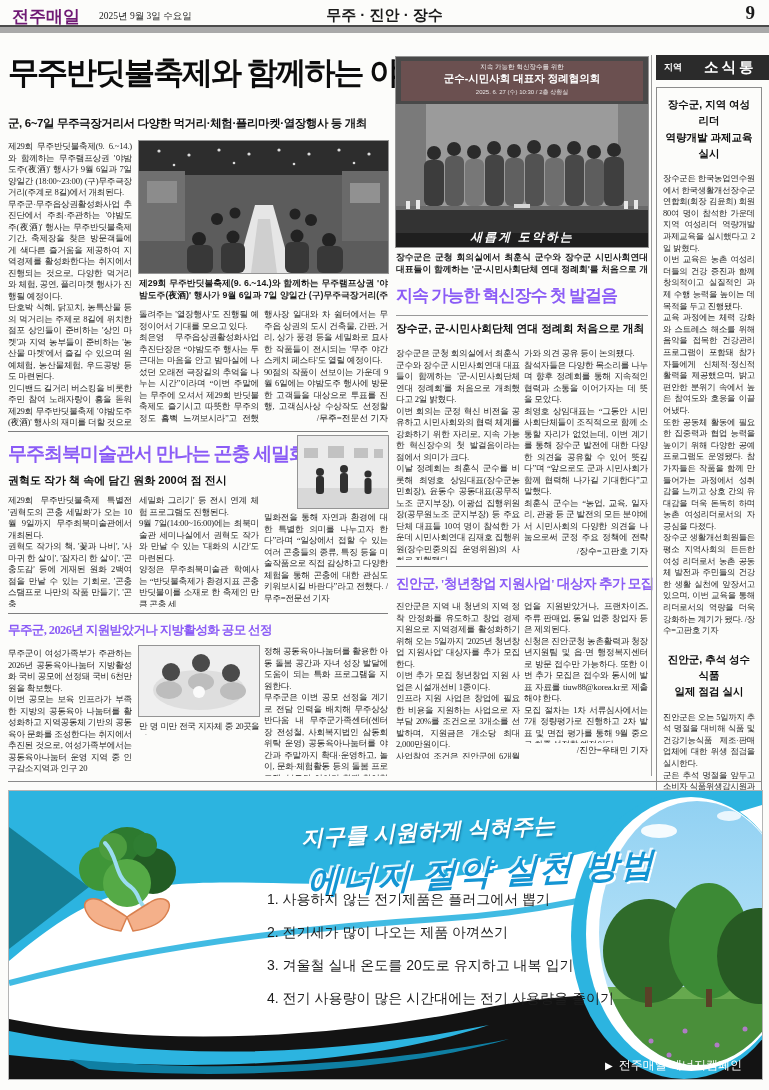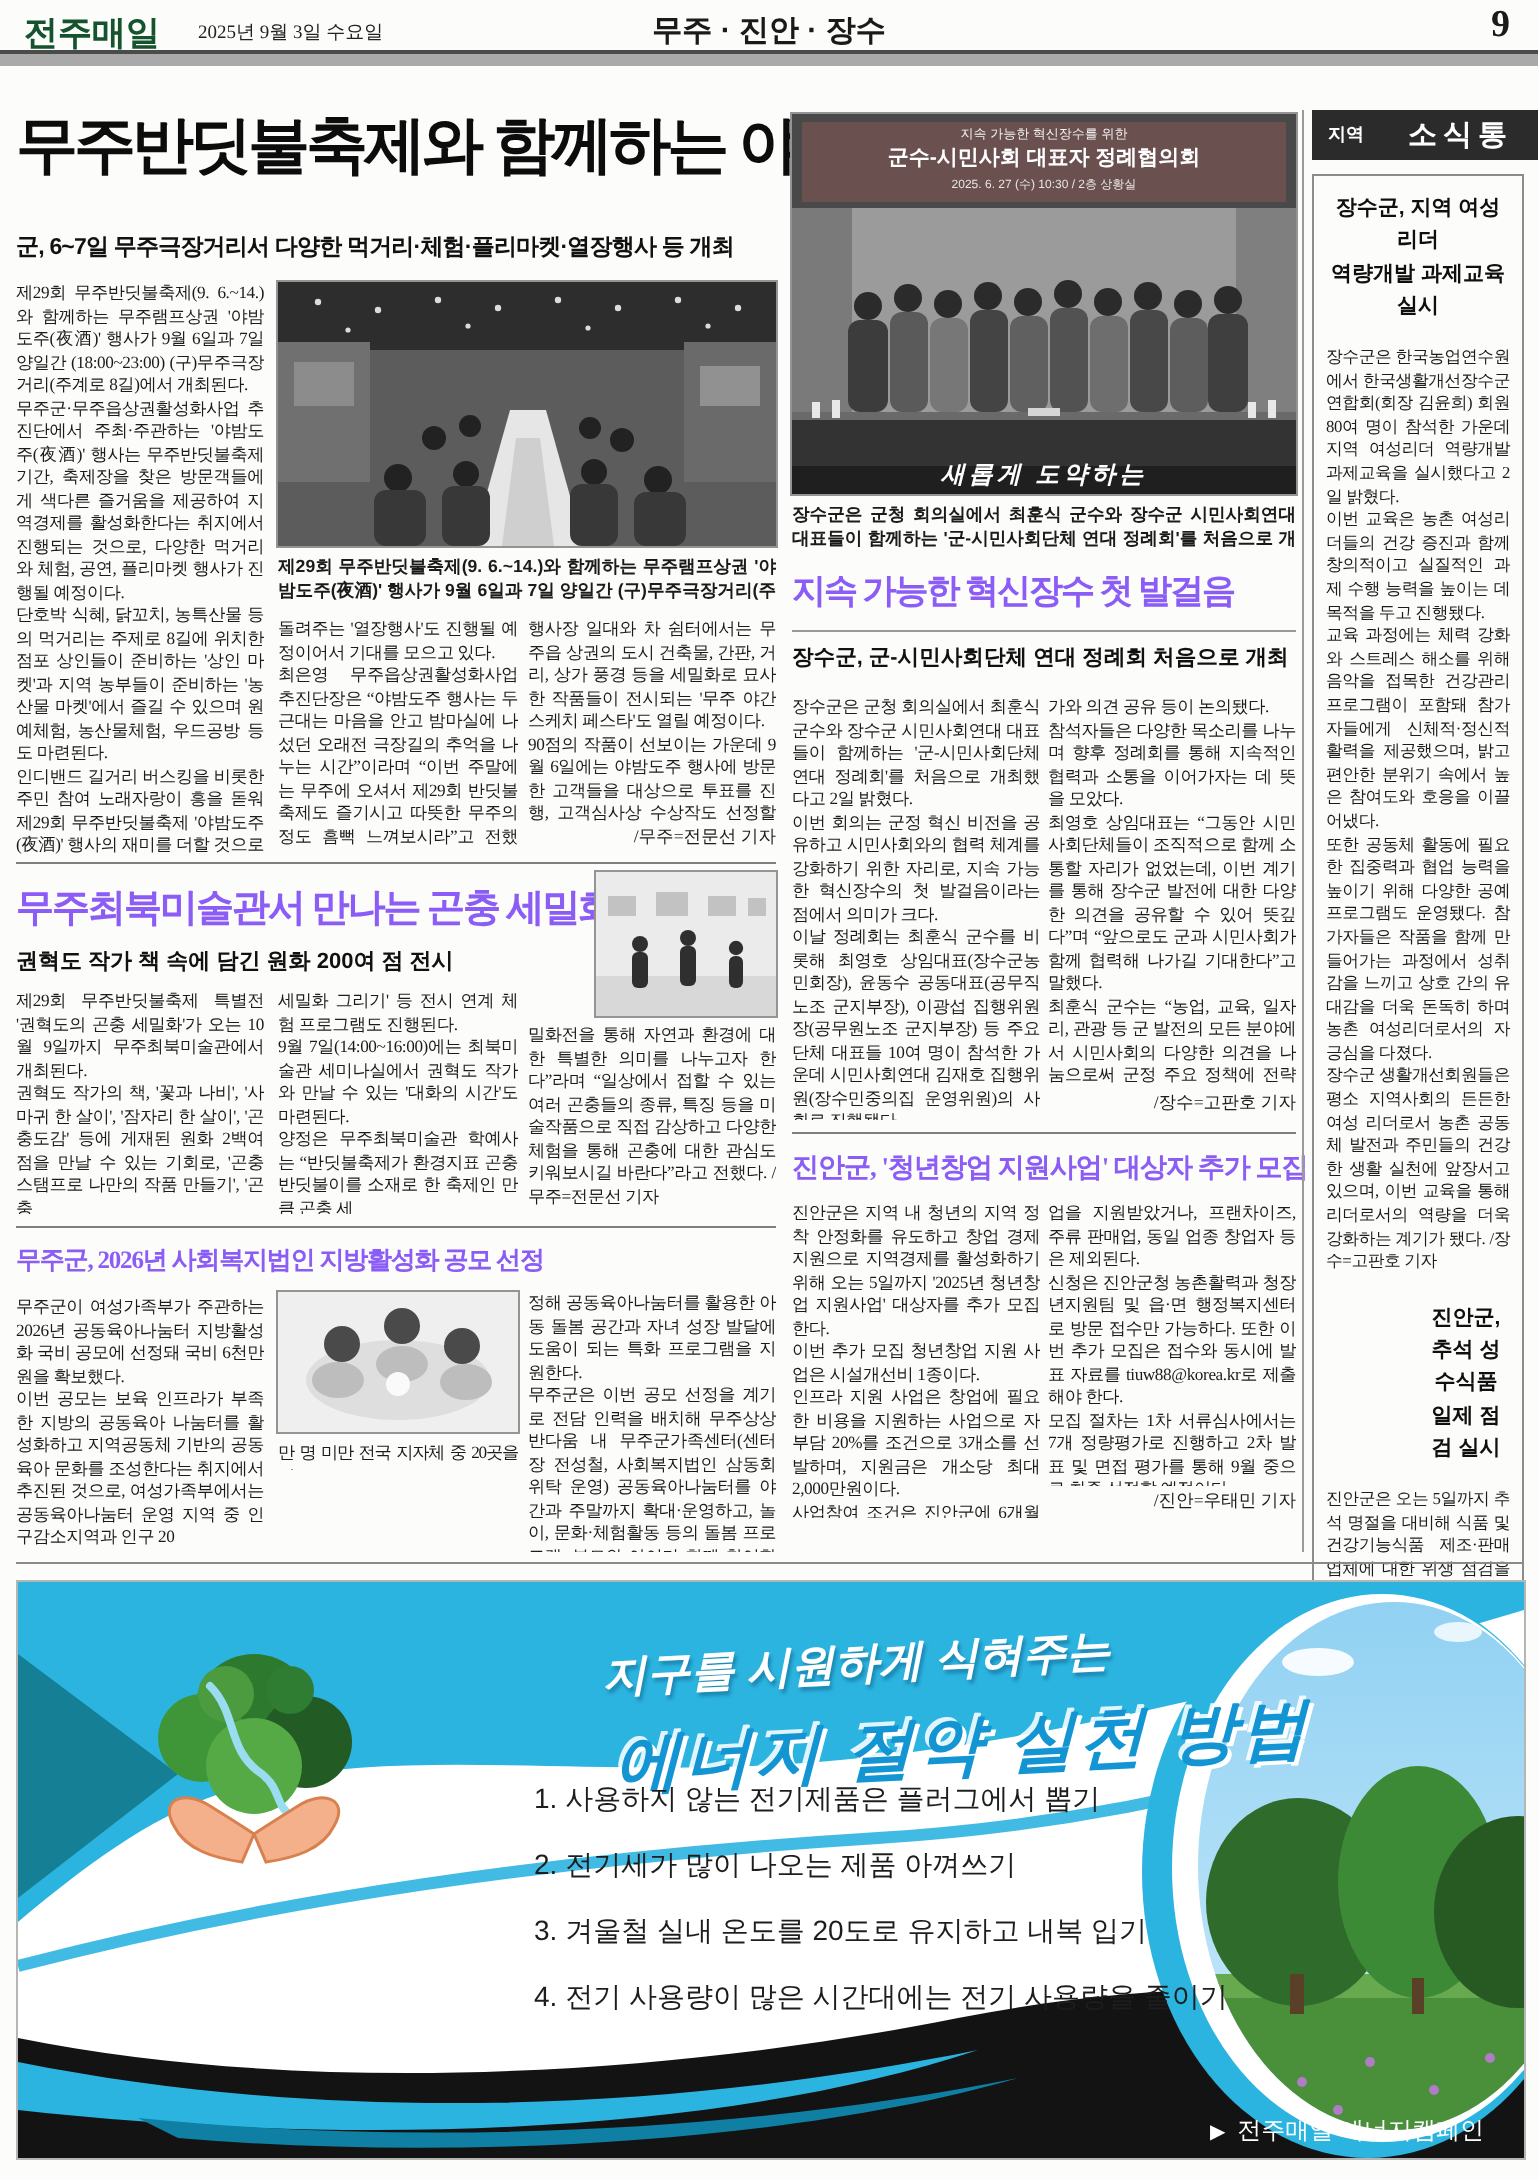--- a/index.html
+++ b/index.html
@@ -1,20 +1,20 @@
 <!DOCTYPE html>
 <html><head>
 <meta charset="utf-8">
 <style>
   html,body{margin:0;padding:0;background:#e8e8e4;}
   #page{position:relative;width:769px;height:1090px;background:#fcfcfa;margin:0 auto;overflow:hidden;
         font-family:"Liberation Serif","DejaVu Serif",serif;color:#1a1a1a;}
   .abs{position:absolute;}
   
-  .paper{font-family:"Liberation Sans","DejaVu Sans",sans-serif;font-weight:900;font-size:17px;color:#14532d;}
+  .paper{font-family:"Liberation Sans","DejaVu Sans",sans-serif;font-weight:900;font-size:17px;color:#701a75;}
   .mdate{font-size:9.5px;color:#222;}
   .section{font-family:"Liberation Sans","DejaVu Sans",sans-serif;font-weight:800;font-size:15px;text-align:center;}
   .pageno{font-size:19px;font-weight:600;}
   .mastband{height:6px;background:#a9a9a9;border-top:2px solid #4b4b4b;}
   
   .hl-main{font-family:"Liberation Sans","DejaVu Sans",sans-serif;font-weight:900;font-size:31px;letter-spacing:-2px;color:#0c0c0c;white-space:nowrap;}
   .hl-serif{font-weight:700;letter-spacing:-1px;color:#8b5cf6;white-space:nowrap;}
   .subhead{font-family:"Liberation Sans","DejaVu Sans",sans-serif;font-weight:700;white-space:nowrap;color:#111;}
   
   .col{font-size:8.6px;line-height:1.34;letter-spacing:-0.2px;text-align:justify;white-space:pre-line;overflow:hidden;color:#1b1b1b;}
@@ -141,21 +141,21 @@
   <div class="abs subhead" style="left:8px;top:473px;font-size:11px;">권혁도 작가 책 속에 담긴 원화 200여 점 전시</div>
   <div class="abs col" style="left:8px;top:495px;width:124px;height:112px;">제29회 무주반딧불축제 특별전 '권혁도의 곤충 세밀화'가 오는 10월 9일까지 무주최북미술관에서 개최된다.
 권혁도 작가의 책, '꽃과 나비', '사마귀 한 살이', '잠자리 한 살이', '곤충도감' 등에 게재된 원화 2백여 점을 만날 수 있는 기회로, '곤충 스탬프로 나만의 작품 만들기', '곤충</div>
   <div class="abs col" style="left:139px;top:495px;width:120px;height:112px;">세밀화 그리기' 등 전시 연계 체험 프로그램도 진행된다.
 9월 7일(14:00~16:00)에는 최북미술관 세미나실에서 권혁도 작가와 만날 수 있는 '대화의 시간'도 마련된다.
 양정은 무주최북미술관 학예사는 “반딧불축제가 환경지표 곤충 반딧불이를 소재로 한 축제인 만큼 곤충 세</div>
   <div class="abs col" style="left:264px;top:512px;width:124px;height:96px;">밀화전을 통해 자연과 환경에 대한 특별한 의미를 나누고자 한다”라며 “일상에서 접할 수 있는 여러 곤충들의 종류, 특징 등을 미술작품으로 직접 감상하고 다양한 체험을 통해 곤충에 대한 관심도 키워보시길 바란다”라고 전했다.            /무주=전문선 기자</div>
 
   <div class="abs hr" style="left:8px;top:613px;width:380px;"></div>
 
-  <div class="abs hl-serif" style="left:8px;top:622px;font-size:12.5px;letter-spacing:-0.6px;">무주군, 2026년 사회복지법인 지방활성화 공모 선정</div>
+  <div class="abs hl-serif" style="left:8px;top:622px;font-size:12.5px;letter-spacing:-0.6px;">무주군, 2026년 지원받았거나 지방활성화 공모 선정</div>
   <div class="abs col" style="left:8px;top:648px;width:124px;height:128px;">무주군이 여성가족부가 주관하는 2026년 공동육아나눔터 지방활성화 국비 공모에 선정돼 국비 6천만 원을 확보했다.
 이번 공모는 보육 인프라가 부족한 지방의 공동육아 나눔터를 활성화하고 지역공동체 기반의 공동 육아 문화를 조성한다는 취지에서 추진된 것으로, 여성가족부에서는 공동육아나눔터 운영 지역 중 인구감소지역과 인구 20</div>
   <div class="abs photo" style="left:139px;top:646px;width:120px;height:70px;">
     <svg width="120" height="70">
       <rect width="120" height="70" fill="#efefef"></rect>
       <ellipse cx="60" cy="44" rx="46" ry="20" fill="#dedede"></ellipse>
       <g fill="#4a4a4a">
           <circle cx="32" cy="26" r="9"></circle>
           <circle cx="62" cy="17" r="9"></circle>
           <circle cx="92" cy="27" r="9"></circle>
@@ -256,21 +256,21 @@
     <span class="sb-title">소식통</span>
   </div>
   <div class="abs sb-box" style="left:656px;top:87px;width:106px;height:828px;">
     <div class="sb-h">장수군, 지역 여성리더
 역량개발 과제교육 실시</div>
     <div class="sb-b">장수군은 한국농업연수원에서 한국생활개선장수군연합회(회장 김윤희) 회원 80여 명이 참석한 가운데 지역 여성리더 역량개발 과제교육을 실시했다고 2일 밝혔다.
 이번 교육은 농촌 여성리더들의 건강 증진과 함께 창의적이고 실질적인 과제 수행 능력을 높이는 데 목적을 두고 진행됐다.
 교육 과정에는 체력 강화와 스트레스 해소를 위해 음악을 접목한 건강관리 프로그램이 포함돼 참가자들에게 신체적·정신적 활력을 제공했으며, 밝고 편안한 분위기 속에서 높은 참여도와 호응을 이끌어냈다.
 또한 공동체 활동에 필요한 집중력과 협업 능력을 높이기 위해 다양한 공예 프로그램도 운영됐다. 참가자들은 작품을 함께 만들어가는 과정에서 성취감을 느끼고 상호 간의 유대감을 더욱 돈독히 하며 농촌 여성리더로서의 자긍심을 다졌다.
 장수군 생활개선회원들은 평소 지역사회의 든든한 여성 리더로서 농촌 공동체 발전과 주민들의 건강한 생활 실천에 앞장서고 있으며, 이번 교육을 통해 리더로서의 역량을 더욱 강화하는 계기가 됐다. /장수=고판호 기자</div>
-    <div class="sb-h" style="margin-top:14px;margin-left:48px;">진안군, 추석 성수식품
+    <div class="sb-h" style="margin-top:14px;">진안군, 추석 성수식품
 일제 점검 실시</div>
     <div class="sb-b">진안군은 오는 5일까지 추석 명절을 대비해 식품 및 건강기능식품 제조·판매업체에 대한 위생 점검을 실시한다.
 군은 추석 명절을 앞두고 소비자 식품위생감시원과 민관합동 점검반을 구성해 식품제조가공업소 및 건강기능식품 판매업소 등 255개소에 대해 일제 점검을 실시할 예정이다.
 주요 점검 사항은 △사용원료 보관관리 적절성 △원료보관실, 세척실, 제조가공실 청결 관리 △무신고 또는 무표시 원료 사용 여부 △종사자 건강진단 실시 등 영업자 준수사항 준수 여부 △식품 취급 기준 준수 여부 등이다.
 군은 이번 점검에서 위반 사항이 발견되는 업소에 대하여 관련 법규에 따라 조치할 예정이다.  /진안=우태민 기자</div>
   </div>
 
   <div class="abs hr" style="left:8px;top:781px;width:753px;border-color:#8a8a8a;"></div>
   <div class="abs banner-frame" style="left:8px;top:790px;width:753px;height:288px;">
     <svg width="753" height="288" style="position:absolute;left:0;top:0;">

